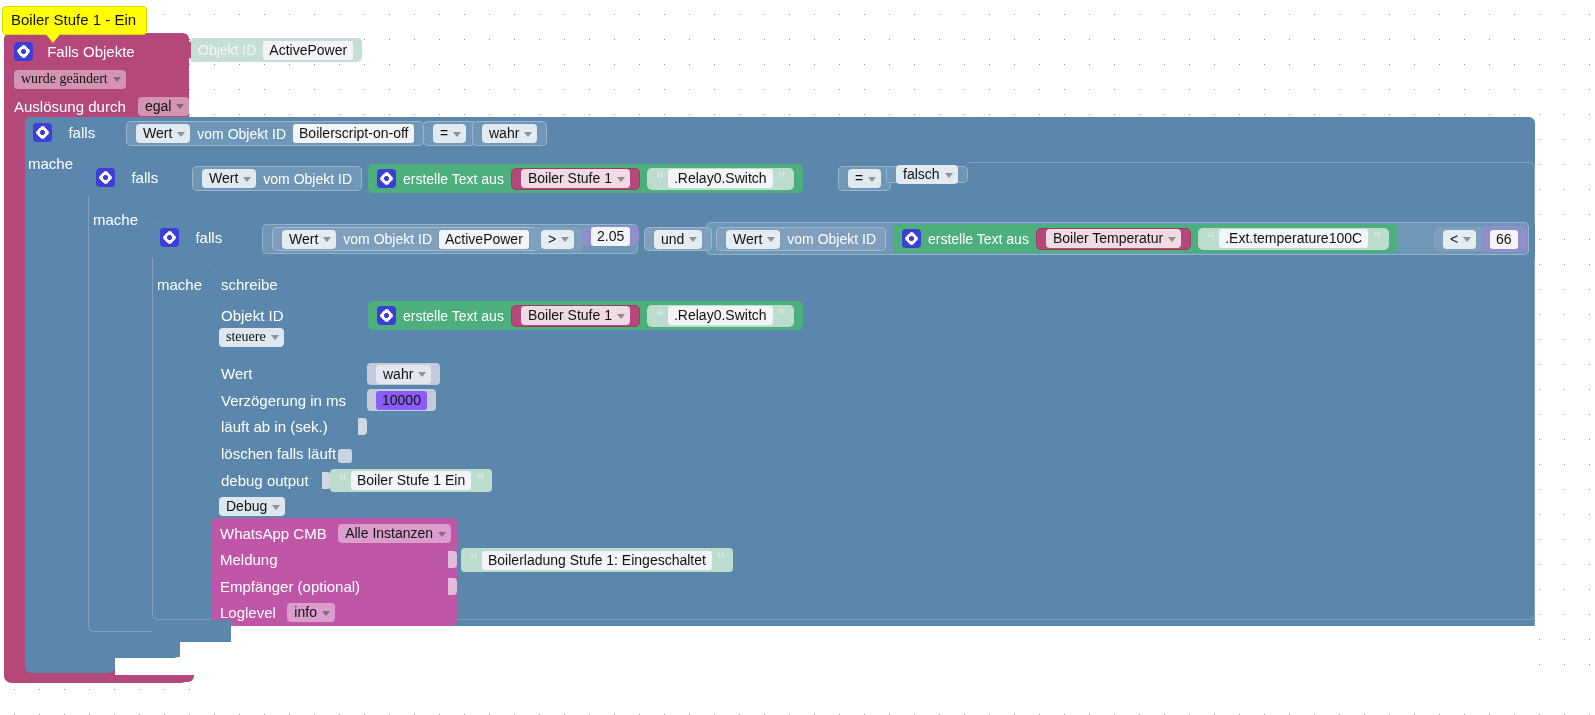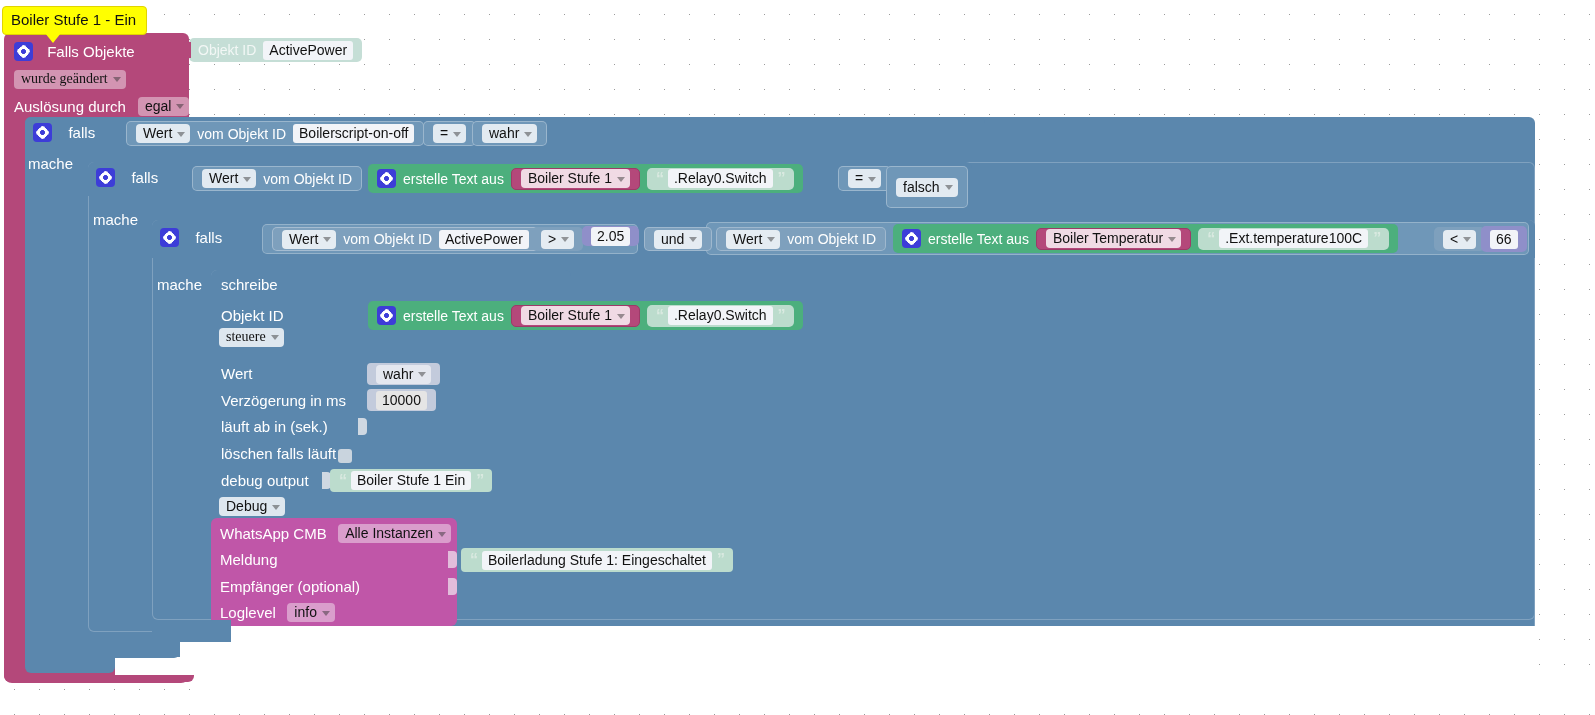--- a/index.html
+++ b/index.html
@@ -208,21 +208,21 @@
       <span class="q q-dark">“</span>
       <span class="fld">.Relay0.Switch</span>
       <span class="q q-dark">”</span>
     </span>
   </div>
   <div class="blk vblk" style="left:838px;top:166px;height:25px;background:#6f97b8;border:1px solid rgba(255,255,255,.30);z-index:15;">
     <span class="dd on-dark">
       <span>=</span><span class="arr"></span>
     </span>
   </div>
-  <div class="blk vblk" style="left:886px;top:166px;height:42px;background:#6f97b8;border:1px solid rgba(255,255,255,.30);z-index:15;">
+  <div class="blk vblk" style="left:886px;top:166px;height:17px;background:#6f97b8;border:1px solid rgba(255,255,255,.30);z-index:15;">
     <span class="dd on-dark">
       <span>falsch</span><span class="arr"></span>
     </span>
   </div>
 
   <div class="blk c-control" style="left:152px;top:220px;width:1383px;height:400px;border-radius:6px;z-index:17;border:1px solid rgba(255,255,255,.22);"></div>
   <div class="blk c-control" style="left:152px;top:220px;width:1383px;height:38px;border-radius:6px 6px 0 0;z-index:17;"></div>
   <div class="blk" style="left:160px;top:228px;z-index:20;">
     <span class="gear"></span>
     <span class="lbl" style="margin-left:12px;">falls</span>
@@ -313,21 +313,21 @@
 
   <div class="stmtlabel" style="left:221px;top:365px;z-index:27;">Wert</div>
   <div class="blk vblk c-valuegrey" style="left:367px;top:363px;height:22px;border-radius:4px;z-index:27;">
     <span class="dd" style="background:rgba(255,255,255,.55);">
       <span>wahr</span><span class="arr"></span>
     </span>
   </div>
 
   <div class="stmtlabel" style="left:221px;top:392px;z-index:27;">Verzögerung in ms</div>
   <div class="blk vblk c-valuegrey" style="left:367px;top:389px;height:22px;border-radius:4px;z-index:27;">
-    <span class="fld" style="background:#e5e5e5;text-align:center;">10000</span>
+    <span class="fld" style="background:#8b5cf6;text-align:center;">10000</span>
   </div>
 
   <div class="stmtlabel" style="left:221px;top:418px;z-index:27;">läuft ab in (sek.)</div>
   <div class="plug" style="left:358px;top:418px;z-index:27;"></div>
 
   <div class="stmtlabel" style="left:221px;top:445px;z-index:27;">löschen falls läuft</div>
   <div class="blk" style="left:338px;top:446px;z-index:28;"><span class="cb"></span></div>
 
   <div class="stmtlabel" style="left:221px;top:472px;z-index:27;">debug output</div>
   <div class="plug" style="left:322px;top:472px;z-index:27;"></div>

